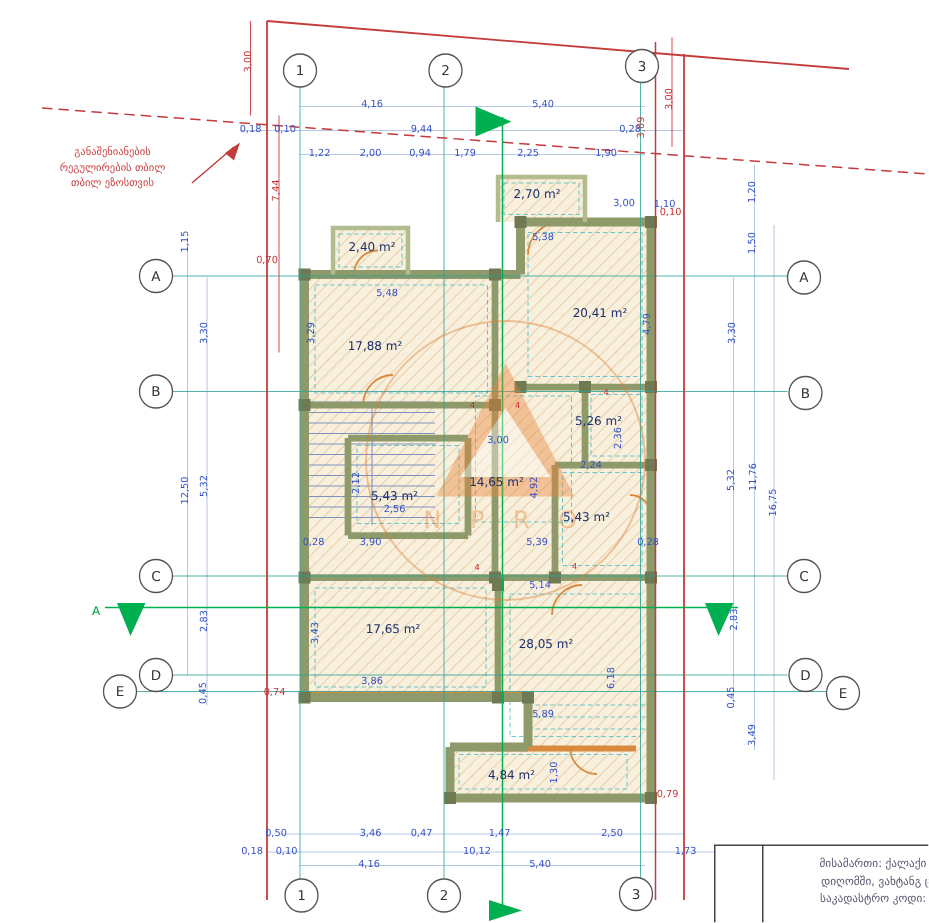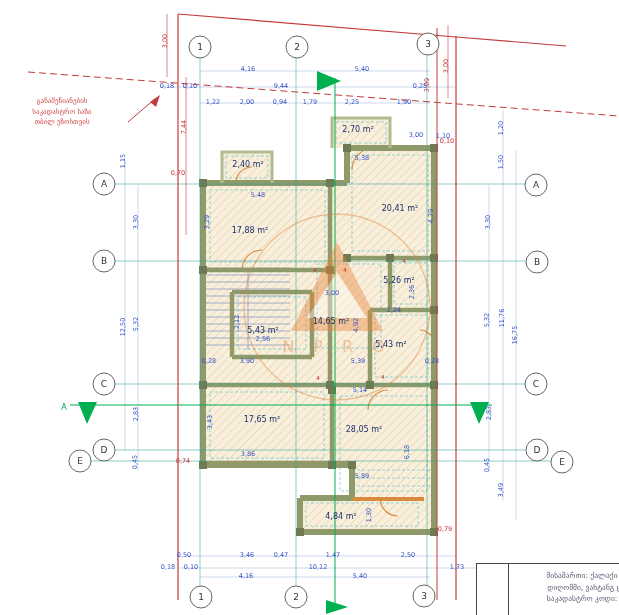--- a/index.html
+++ b/index.html
@@ -6,21 +6,21 @@
   #canvas{position:relative;width:619px;height:615px;overflow:hidden;background:#fff;
           font-family:"DejaVu Sans",sans-serif;}
   svg text{user-select:none;}
   .dim{font-size:6.5px;fill:#3350c8;text-anchor:middle;font-family:"DejaVu Sans",sans-serif;}
   .dimred{font-size:6.5px;fill:#c43434;text-anchor:middle;font-family:"DejaVu Sans",sans-serif;}
   .room{font-size:8px;fill:#1c2f6e;text-anchor:middle;font-family:"DejaVu Sans",sans-serif;}
   .tag{font-size:5.5px;fill:#cc2a2a;text-anchor:middle;font-family:"DejaVu Sans",sans-serif;}
   .bub{font-size:9px;fill:#333;text-anchor:middle;font-family:"DejaVu Sans",sans-serif;}
   .secletter{font-size:8px;fill:#00a244;text-anchor:middle;font-family:"DejaVu Sans",sans-serif;}
   .wmtext{font-size:16px;fill:#e8833a;letter-spacing:7px;text-anchor:middle;font-family:"DejaVu Sans",sans-serif;}
-  .annotation{position:absolute;left:4px;top:96px;width:116px;color:#cc4444;font-size:7px;
+  .annotation{position:absolute;left:17px;top:96px;width:116px;color:#cc4444;font-size:7px;
               line-height:1.5;text-align:center;}
   .title-block{position:absolute;left:476px;top:563px;width:200px;height:52px;
                border:1px solid #444;display:flex;background:#fff;}
   .tb-left{width:31px;border-right:1px solid #444;}
   .tb-right{flex:1;padding:6px 4px 0 6px;color:#5c5870;font-size:7.5px;line-height:1.55;
             text-align:center;white-space:nowrap;}
 </style>
 </head>
 <body>
 
@@ -319,21 +319,21 @@
         </g>
         <g>
           <circle cx="562" cy="462" r="11" fill="#fff" stroke="#555" stroke-width="0.9"></circle>
           <text x="562" y="465" class="bub">E</text>
         </g>
       </g>
 </svg>
 
 <div class="annotation">
   <div>განაშენიანების</div>
-  <div>საკადასტრო ხაზი</div>
+  <div>რეგულირების თბილ</div>
   <div>თბილ ეზოსთვის</div>
 </div>
 
 <div class="title-block">
   <div class="tb-left"></div>
   <div class="tb-right">
     <div>მისამართი: ქალაქი თბილ</div>
     <div>დიღომში, ვახტანგ ცინცაძ</div>
     <div>საკადასტრო კოდი: 01.72</div>
   </div>

